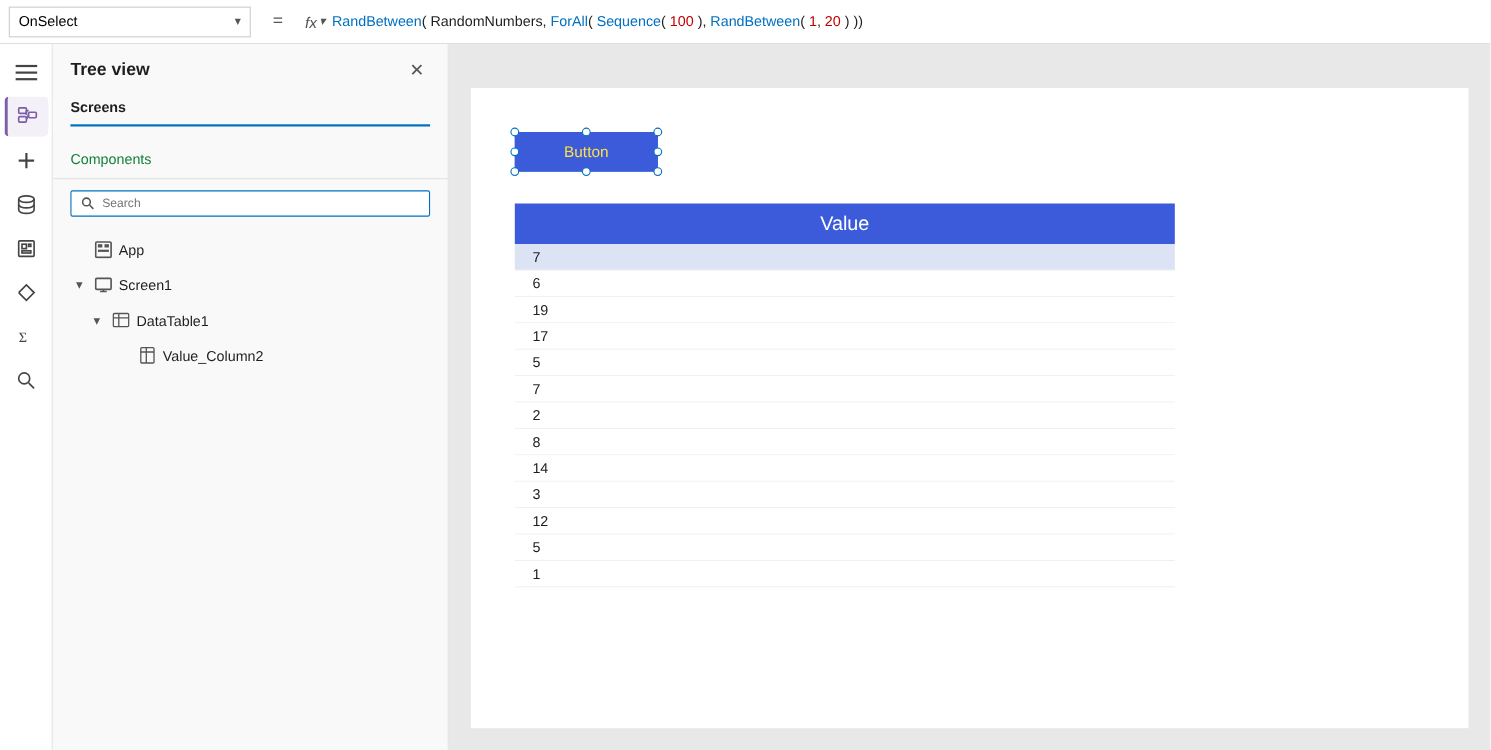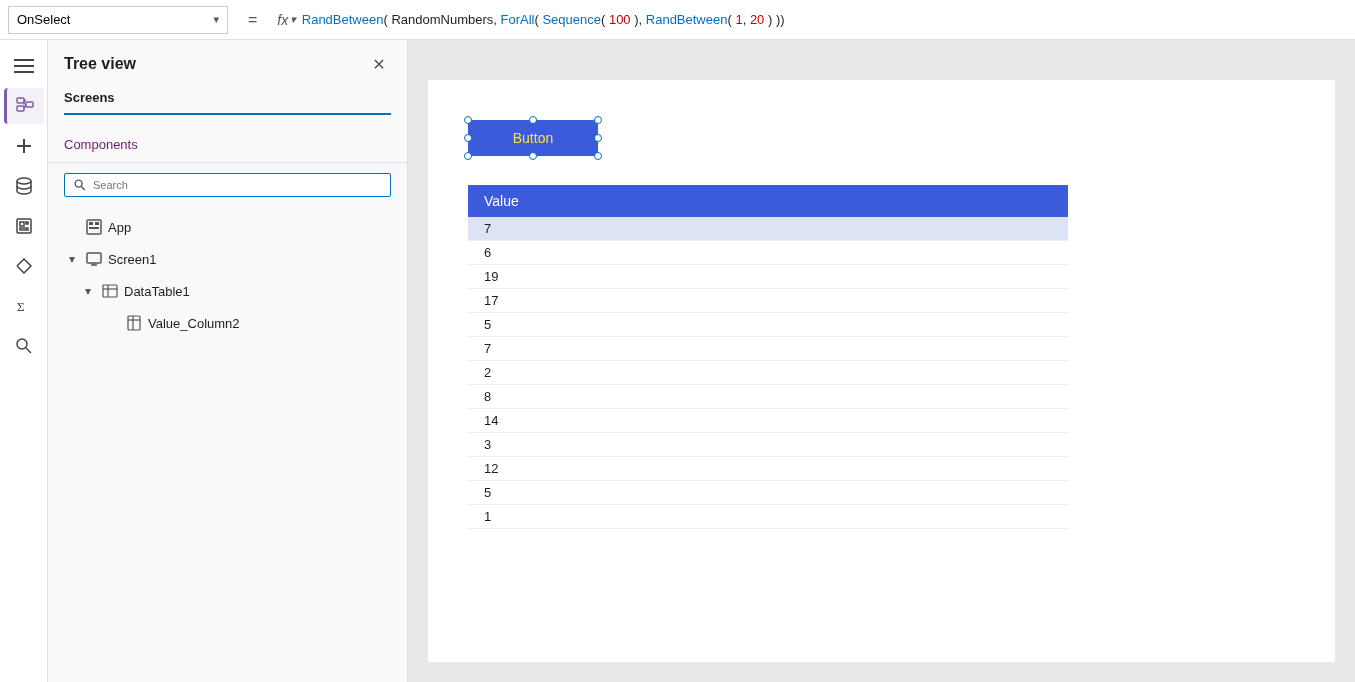--- a/index.html
+++ b/index.html
@@ -123,21 +123,21 @@
       display: flex;
       padding: 0 16px;
       border-bottom: 1px solid #e0e0e0;
       gap: 16px;
       flex-direction: column;
     }
     .panel-tab {
       padding: 6px 0 8px 0;
       font-size: 13px;
       cursor: pointer;
-      color: #701a75;
+      color: #15803d;
       border-bottom: 2px solid transparent;
     }
     .panel-tab.active {
       color: #1e1e1e;
       font-weight: 600;
       border-bottom: 2px solid #0070c1;
     }
     .search-box {
       margin: 10px 16px;
       display: flex;
@@ -260,22 +260,23 @@
       pointer-events: none;
     }
 
     
     .widget-datatable {
       width: 600px;
     }
     .datatable-header {
       background: #3b5bdb;
       color: #fff;
-      padding: 8px 16px;
-      font-size: 14px;
+      padding: 8px 0;
+      font-size: 18px;
+      text-align: center;
       font-weight: 400;
     }
     .datatable-row {
       padding: 4px 16px;
       font-size: 13px;
       color: #1e1e1e;
       background: #fff;
       border-bottom: 1px solid #f0f0f0;
     }
     .datatable-row:nth-child(2) {

